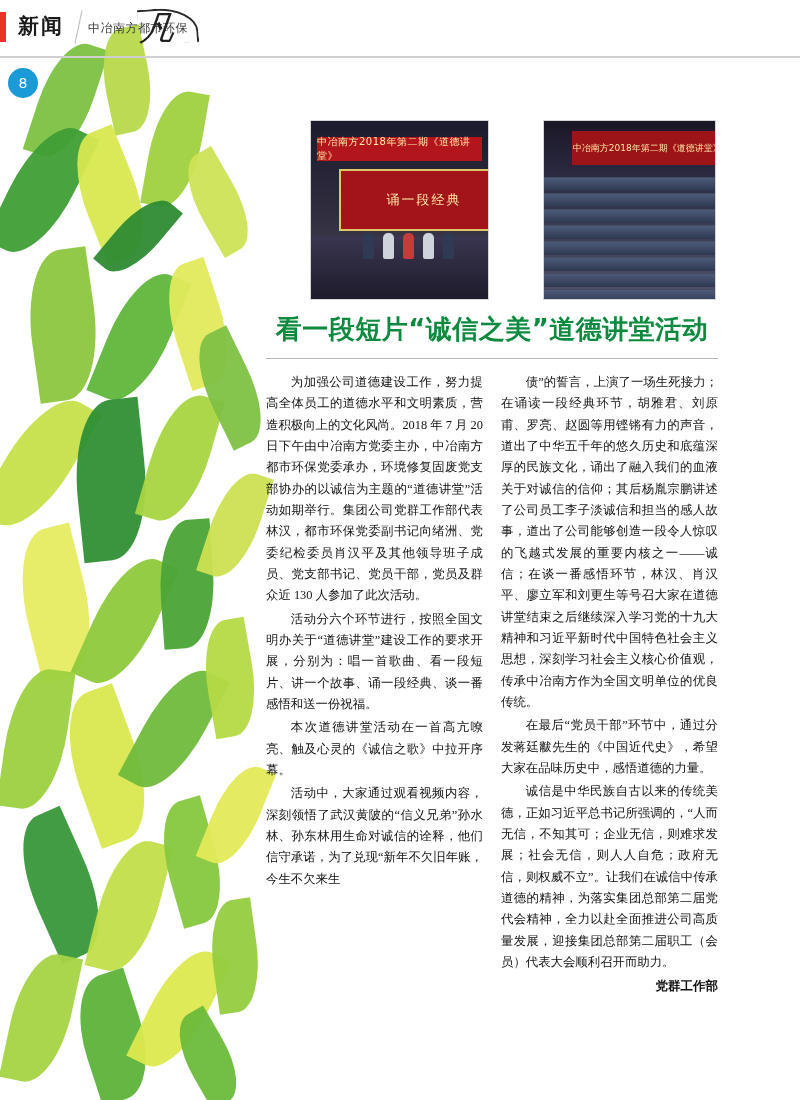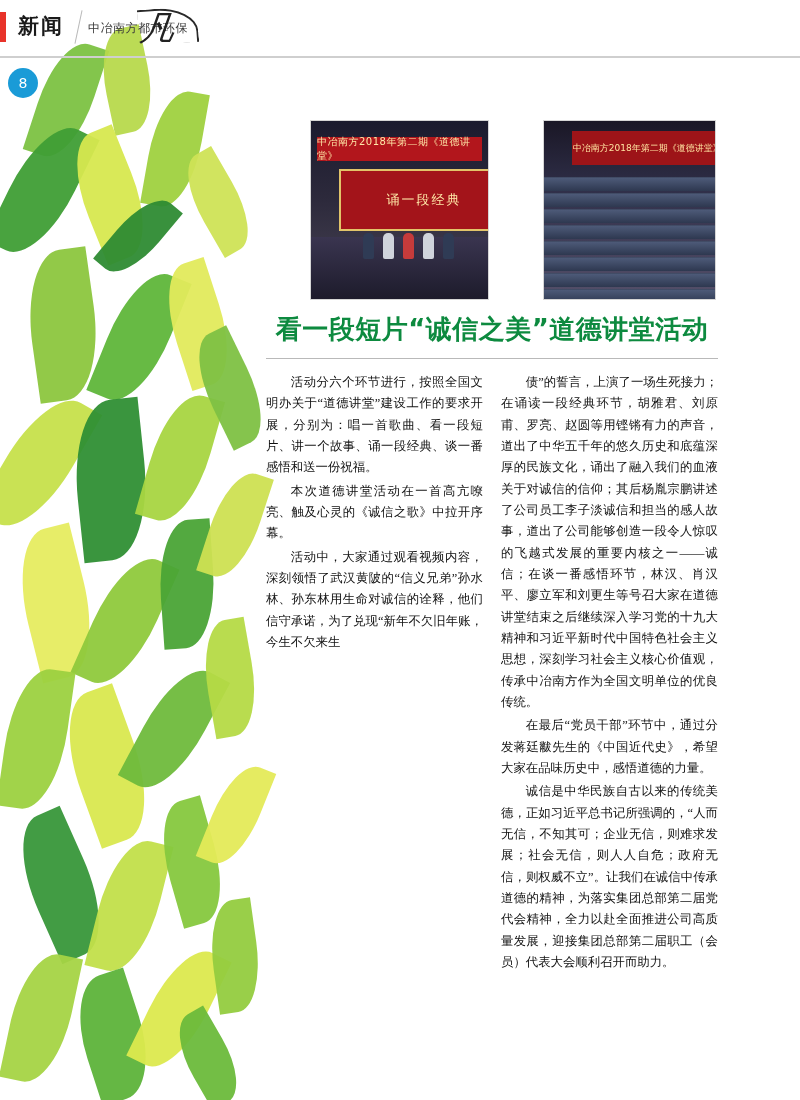--- a/index.html
+++ b/index.html
@@ -366,24 +366,26 @@
         <div class="hall-row" style="top:112px;"></div>
       </div>
     </div>
   </div>
 
   <div class="article-title">看一段短片“诚信之美”道德讲堂活动</div>
   <div class="title-rule"></div>
 
   <div class="body-cols">
     <div class="col">
+      <p>为加强公司道德建设工作，努力提高全体员工的道德水平和文明素质，营造积极向上的文化风尚。2018 年 7 月 20 日下午由中冶南方党委主办，中冶南方都市环保党委承办，环境修复固废党支部协办的以诚信为主题的“道德讲堂”活动如期举行。集团公司党群工作部代表林汉，都市环保党委副书记向绪洲、党委纪检委员肖汉平及其他领导班子成员、党支部书记、党员干部，党员及群众近 130 人参加了此次活动。</p>
       <p>活动分六个环节进行，按照全国文明办关于“道德讲堂”建设工作的要求开展，分别为：唱一首歌曲、看一段短片、讲一个故事、诵一段经典、谈一番感悟和送一份祝福。</p>
       <p>本次道德讲堂活动在一首高亢嘹亮、触及心灵的《诚信之歌》中拉开序幕。</p>
       <p>活动中，大家通过观看视频内容，深刻领悟了武汉黄陂的“信义兄弟”孙水林、孙东林用生命对诚信的诠释，他们信守承诺，为了兑现“新年不欠旧年账，今生不欠来生</p>
     </div>
     <div class="col">
       <p>债”的誓言，上演了一场生死接力；在诵读一段经典环节，胡雅君、刘原甫、罗亮、赵圆等用铿锵有力的声音，道出了中华五千年的悠久历史和底蕴深厚的民族文化，诵出了融入我们的血液关于对诚信的信仰；其后杨胤宗鹏讲述了公司员工李子淡诚信和担当的感人故事，道出了公司能够创造一段令人惊叹的飞越式发展的重要内核之一——诚信；在谈一番感悟环节，林汉、肖汉平、廖立军和刘更生等号召大家在道德讲堂结束之后继续深入学习党的十九大精神和习近平新时代中国特色社会主义思想，深刻学习社会主义核心价值观，传承中冶南方作为全国文明单位的优良传统。</p>
       <p>在最后“党员干部”环节中，通过分发蒋廷黻先生的《中国近代史》，希望大家在品味历史中，感悟道德的力量。</p>
       <p>诚信是中华民族自古以来的传统美德，正如习近平总书记所强调的，“人而无信，不知其可；企业无信，则难求发展；社会无信，则人人自危；政府无信，则权威不立”。让我们在诚信中传承道德的精神，为落实集团总部第二届党代会精神，全力以赴全面推进公司高质量发展，迎接集团总部第二届职工（会员）代表大会顺利召开而助力。</p>
+      <p class="signature">党群工作部</p>
     </div>
   </div>
 
 </div>
 
 </body></html>

